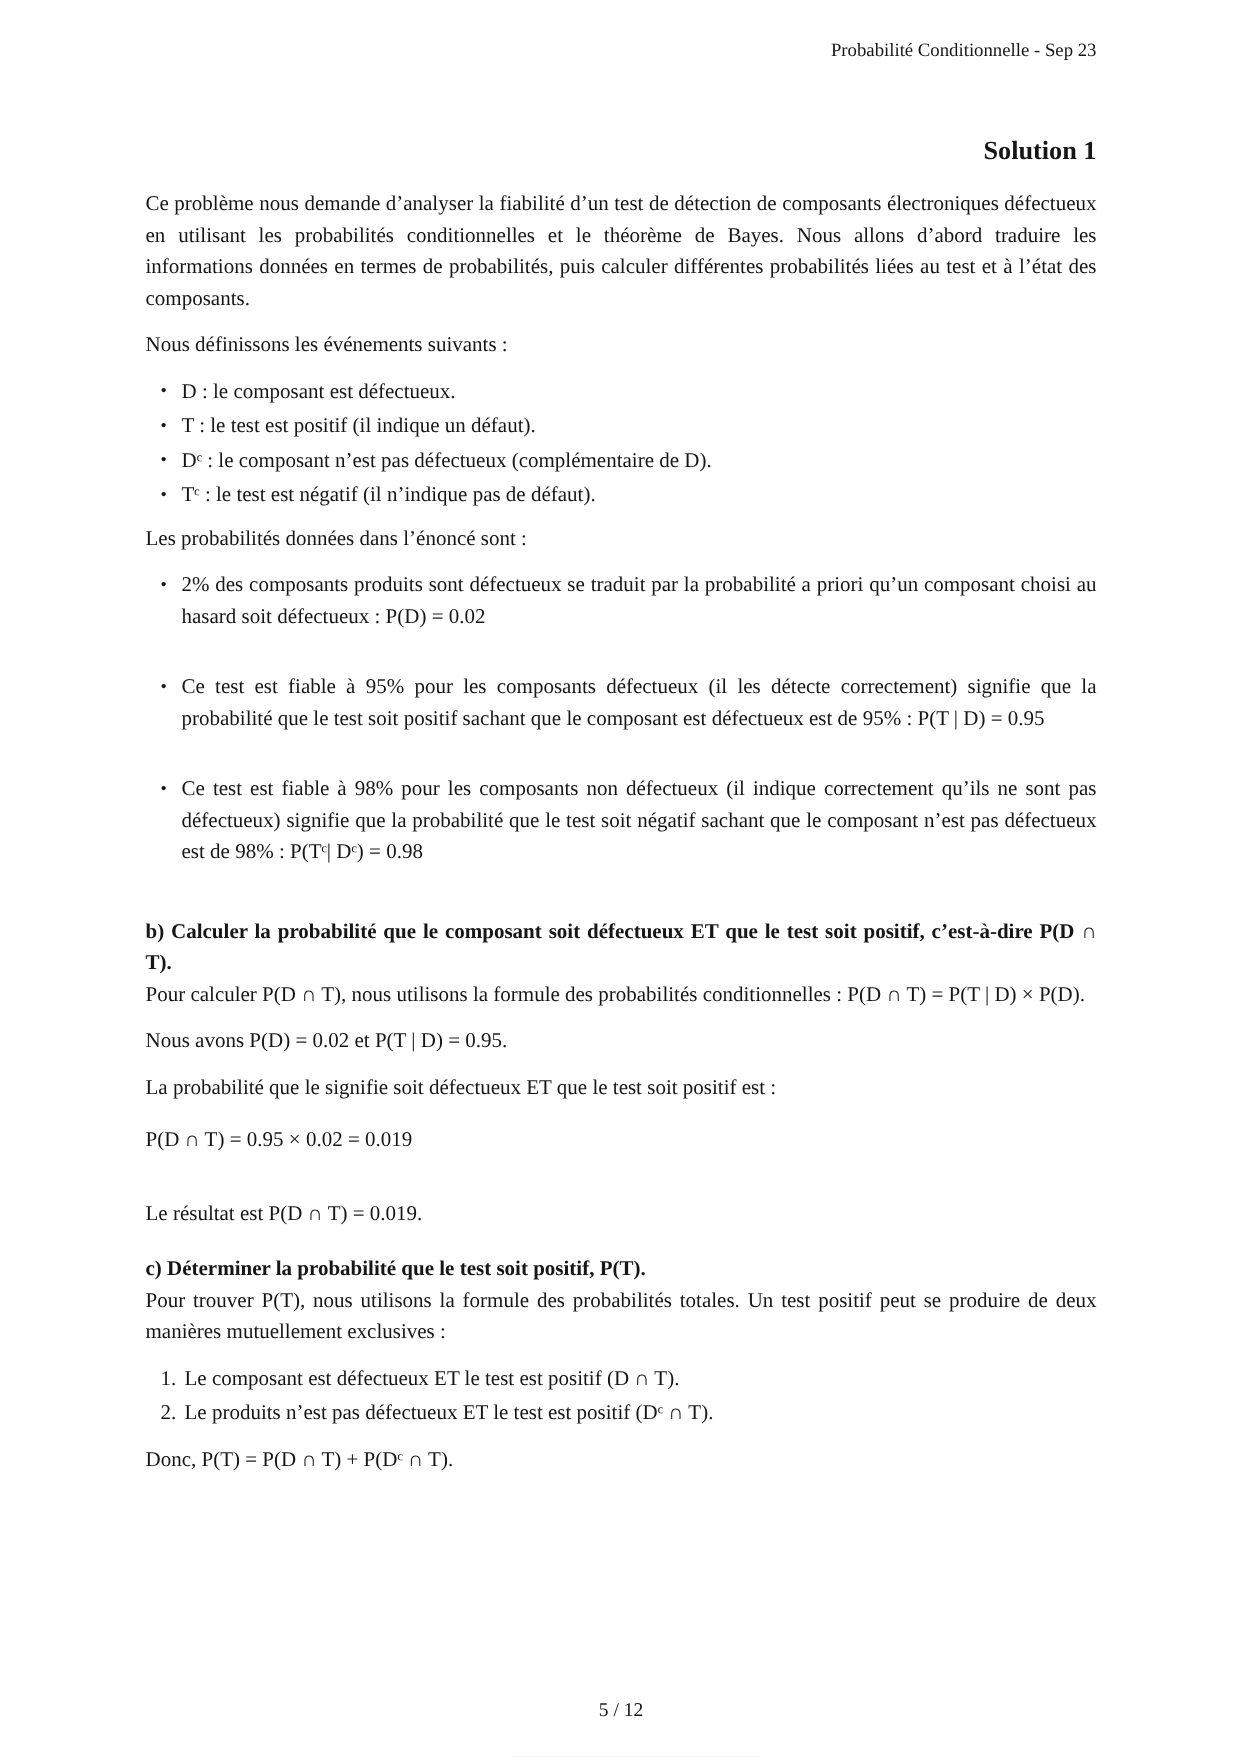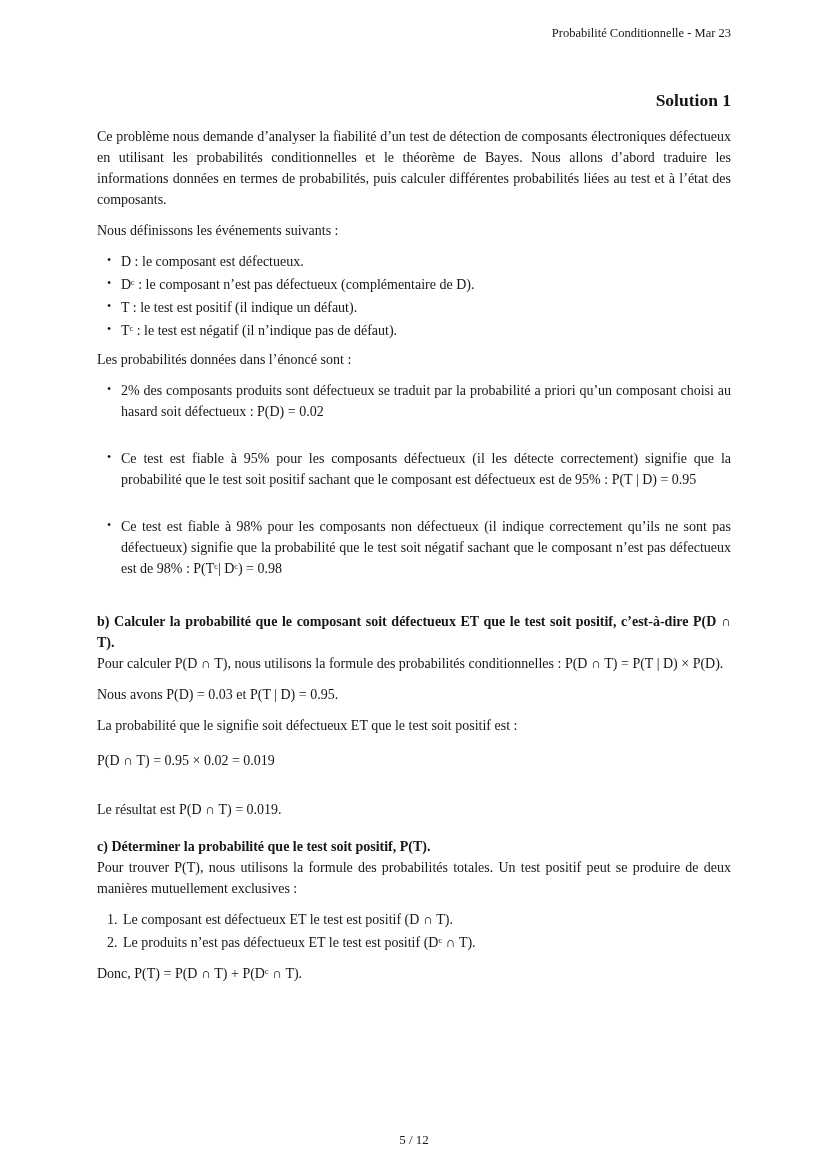--- a/index.html
+++ b/index.html
@@ -95,51 +95,51 @@
     width: 100%;
     text-align: center;
     font-size: 13px;
   }
 </style>
 </head>
 <body>
 
 <div class="page">
 
-  <div class="running-header">Probabilité Conditionnelle - Mar 23</div>
+  <div class="running-header">Probabilité Conditionnelle - Sep 23</div>
 
   <div class="content">
 
     <div class="title">Solution 1</div>
 
     <p>Ce problème nous demande d’analyser la fiabilité d’un test de détection de composants électroniques défectueux en utilisant les probabilités conditionnelles et le théorème de Bayes. Nous allons d’abord traduire les informations données en termes de probabilités, puis calculer différentes probabilités liées au test et à l’état des composants.</p>
 
 
     <p class="tight">Nous définissons les événements suivants :</p>
 
     <ul class="bullets">
       <li>D : le composant est défectueux.</li>
+      <li>T : le test est positif (il indique un défaut).</li>
       <li>Dᶜ : le composant n’est pas défectueux (complémentaire de D).</li>
-      <li>T : le test est positif (il indique un défaut).</li>
       <li>Tᶜ : le test est négatif (il n’indique pas de défaut).</li>
     </ul>
 
     <p>Les probabilités données dans l’énoncé sont :</p>
 
     <ul class="bullets spaced">
       <li>2% des composants produits sont défectueux se traduit par la probabilité a priori qu’un composant choisi au hasard soit défectueux : P(D) = 0.02</li>
       <li>Ce test est fiable à 95% pour les composants défectueux (il les détecte correctement) signifie que la probabilité que le test soit positif sachant que le composant est défectueux est de 95% : P(T | D) = 0.95</li>
       <li>Ce test est fiable à 98% pour les composants non défectueux (il indique correctement qu’ils ne sont pas défectueux) signifie que la probabilité que le test soit négatif sachant que le composant n’est pas défectueux est de 98% : P(Tᶜ| Dᶜ) = 0.98</li>
     </ul>
 
     <p class="heading big-gap">b) Calculer la probabilité que le composant soit défectueux ET que le test soit positif, c’est-à-dire P(D ∩ T).</p>
 
     <p class="tight">Pour calculer P(D ∩ T), nous utilisons la formule des probabilités conditionnelles : P(D ∩ T) = P(T | D) × P(D).</p>
 
-    <p>Nous avons P(D) = 0.03 et P(T | D) = 0.95.</p>
+    <p>Nous avons P(D) = 0.02 et P(T | D) = 0.95.</p>
 
     <p>La probabilité que le signifie soit défectueux ET que le test soit positif est :</p>
 
     <div class="equation">P(D ∩ T) = 0.95 × 0.02 = 0.019</div>
 
     <p>Le résultat est P(D ∩ T) = 0.019.</p>
 
     <p class="heading">c) Déterminer la probabilité que le test soit positif, P(T).</p>
 
     <p class="tight">Pour trouver P(T), nous utilisons la formule des probabilités totales. Un test positif peut se produire de deux manières mutuellement exclusives :</p>

